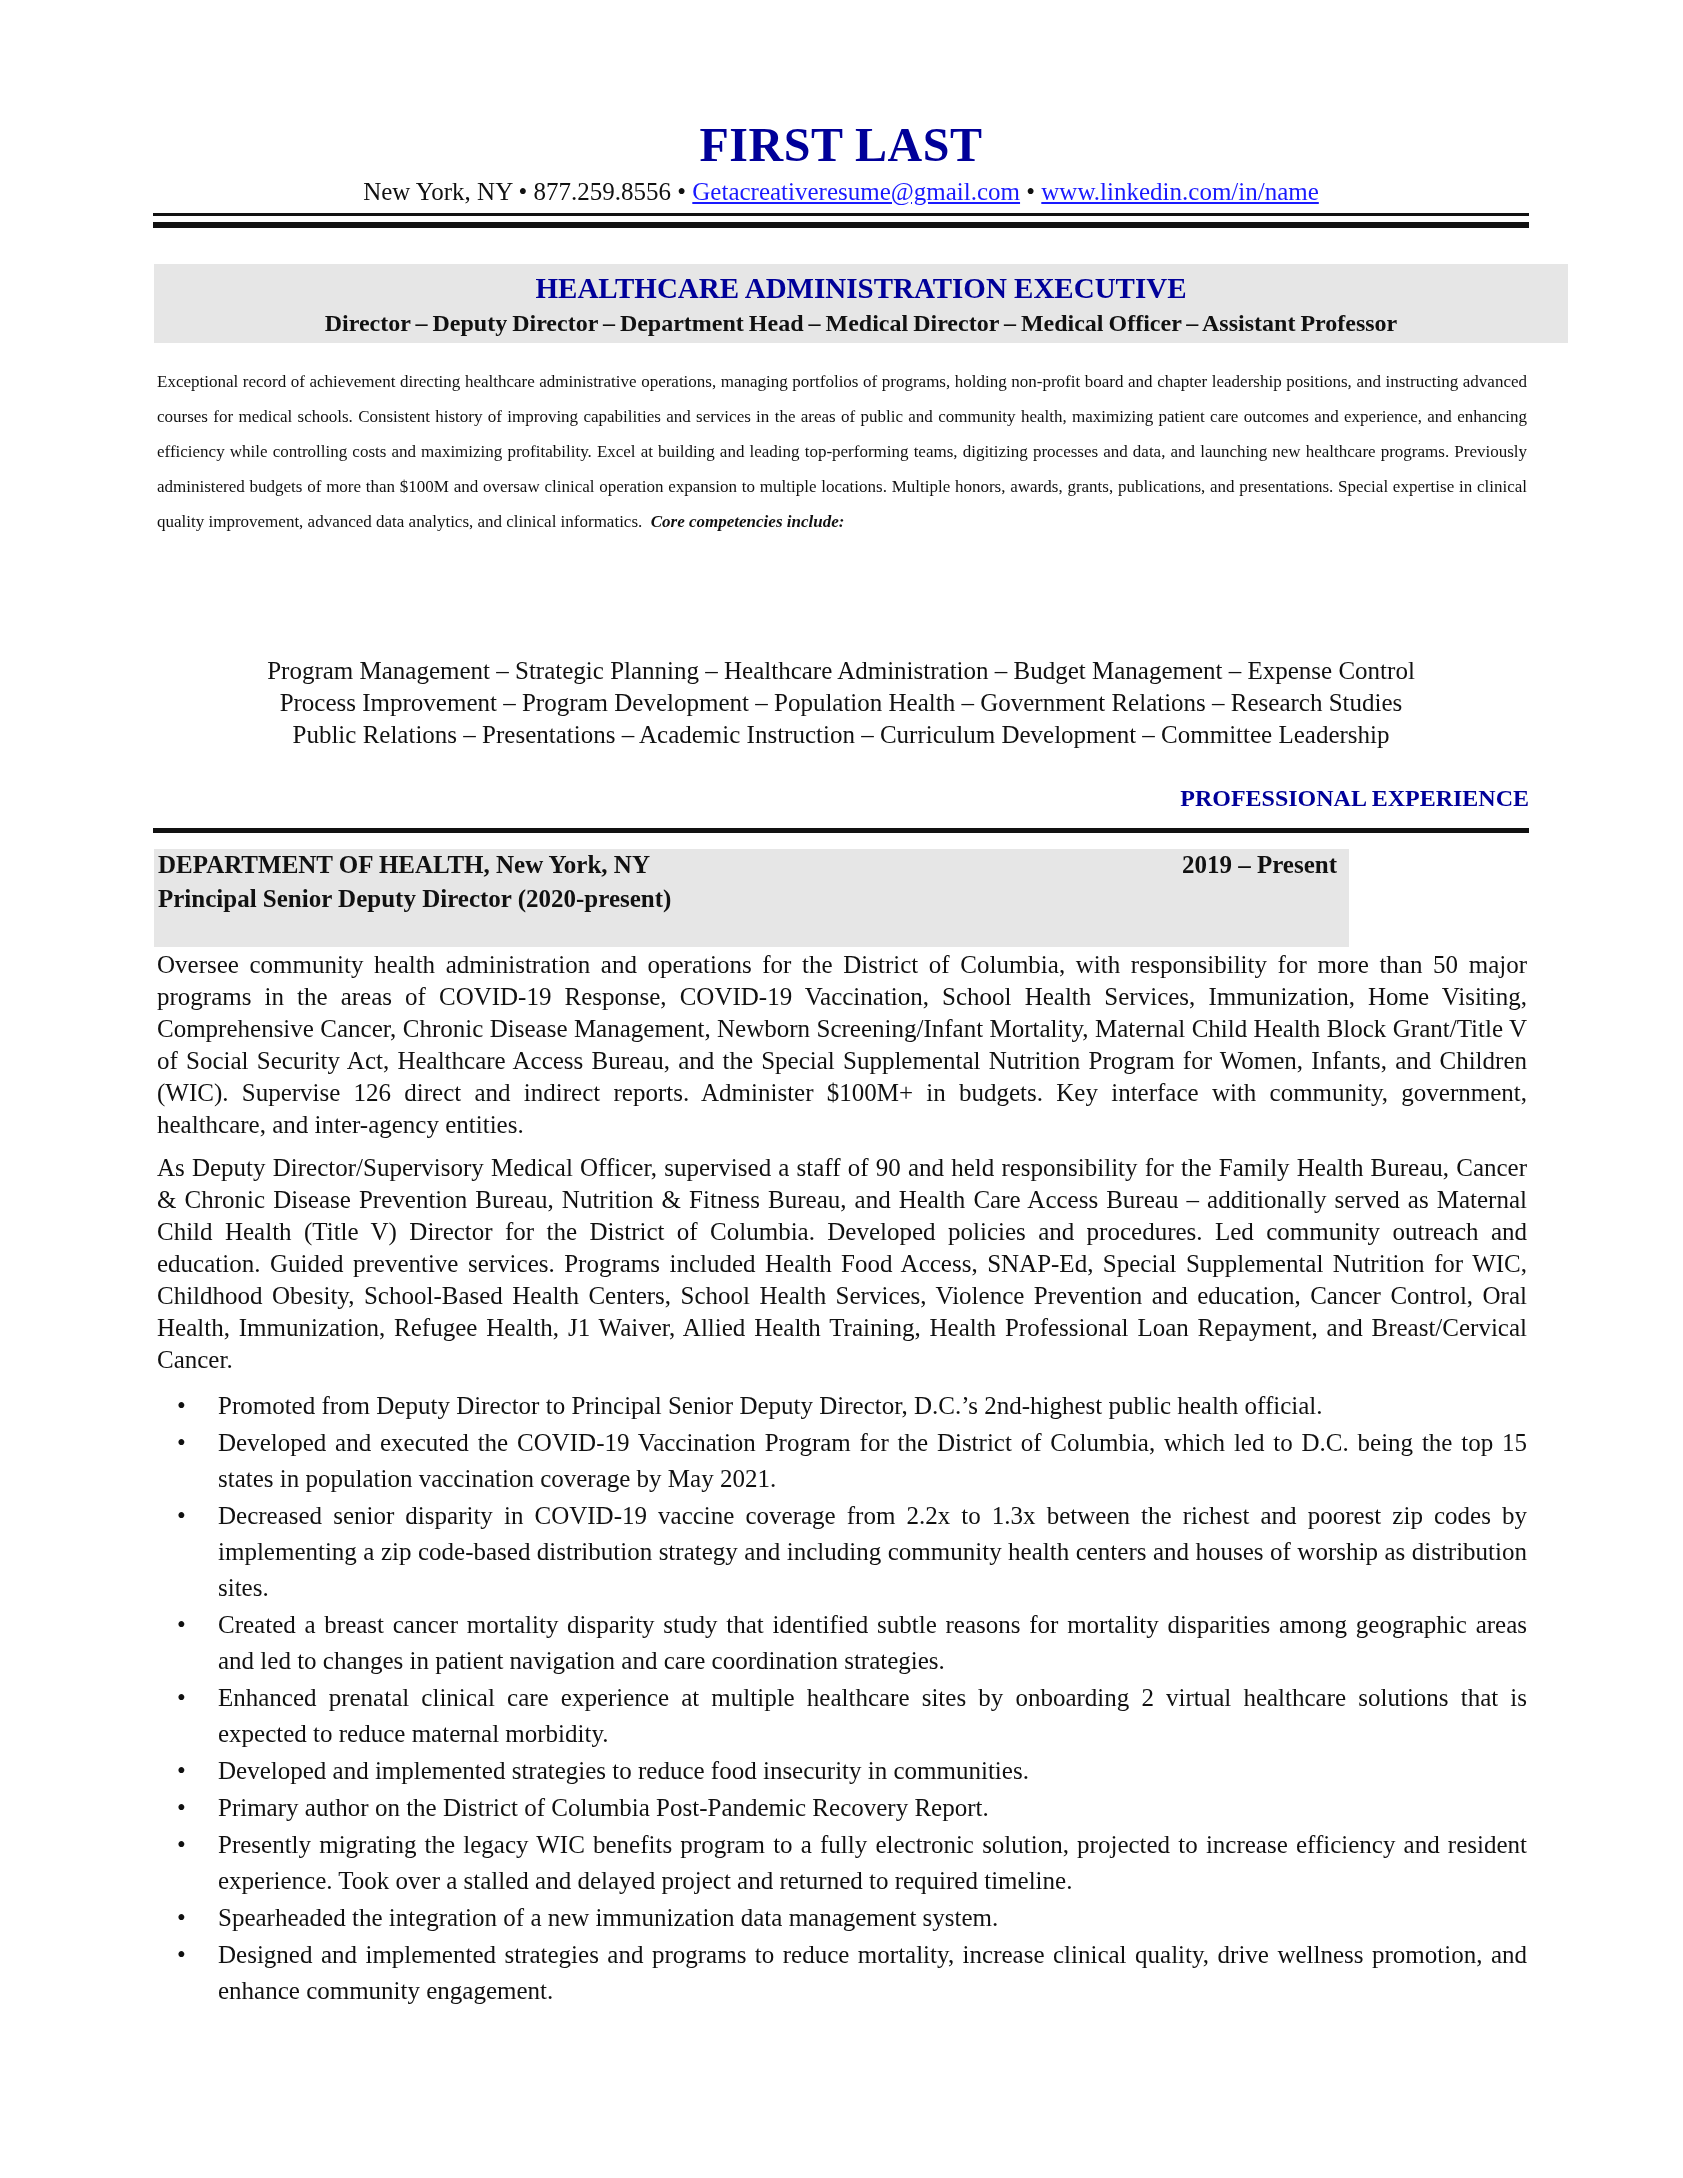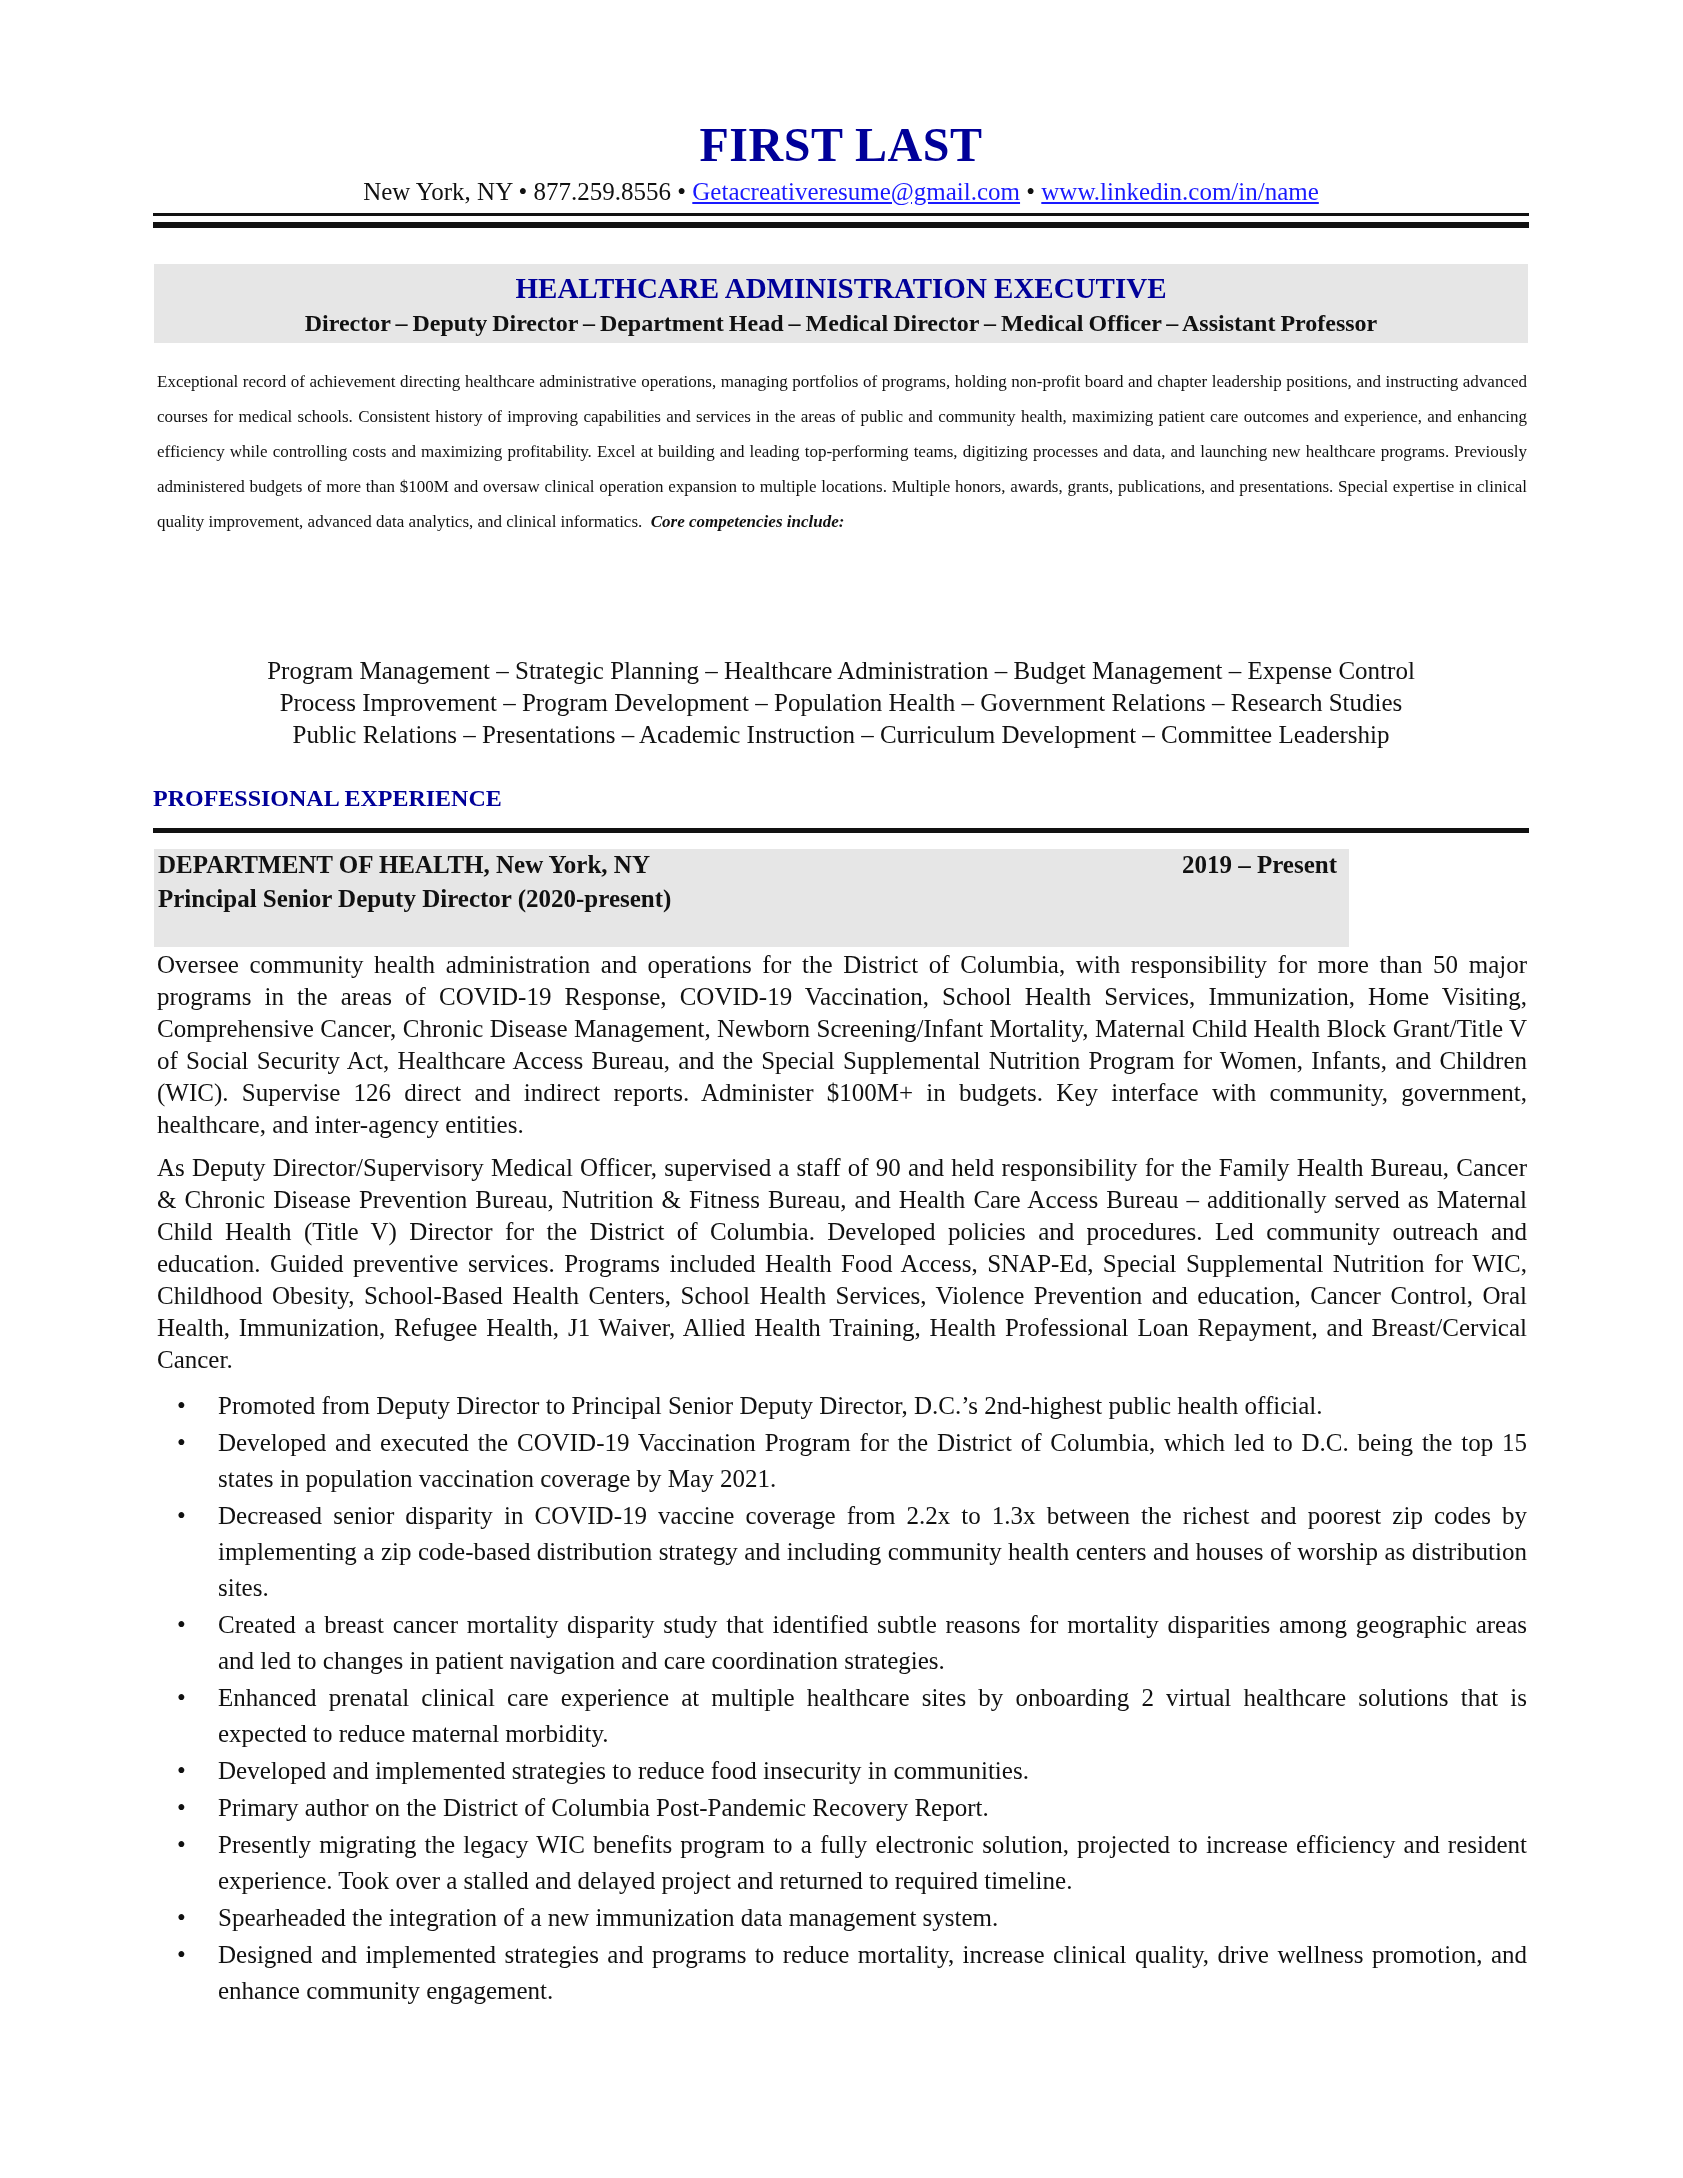--- a/index.html
+++ b/index.html
@@ -63,20 +63,21 @@
     height: 6px;
     background: #111;
   }
   .headline-box {
     position: absolute;
     top: 264px;
     left: 1px;
     width: 1374px;
     height: 79px;
     background: #e6e6e6;
+    padding-left: 40px;
   }
   .headline-title {
     position: absolute;
     top: 6px;
     left: 0;
     width: 100%;
     text-align: center;
     font-size: 29px;
     font-weight: bold;
     color: #000099;
@@ -119,21 +120,21 @@
   }
   .comp-line {
     display: block;
     white-space: nowrap;
   }
   .section-title {
     position: absolute;
     top: 782px;
     left: 0;
     width: 1376px;
-    text-align: left;
+    text-align: right;
     font-size: 24px;
     font-weight: bold;
     color: #000099;
     line-height: 32px;
   }
   .section-rule {
     position: absolute;
     top: 828px;
     left: 0;
     width: 1376px;

